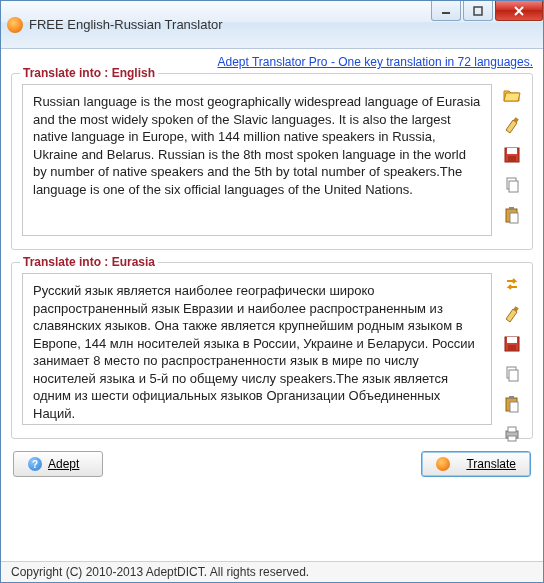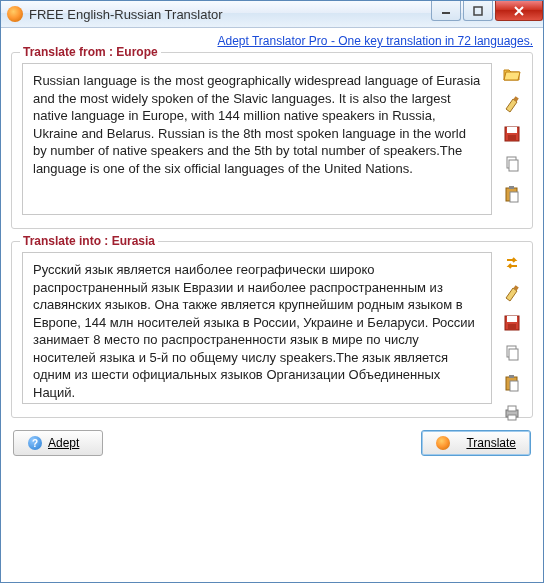--- a/index.html
+++ b/index.html
@@ -13,21 +13,21 @@
 }
 .window {
   width: 544px;
   height: 583px;
   border: 1px solid #5a88b8;
   background: #fff;
   display: flex;
   flex-direction: column;
 }
 .titlebar {
-  height: 27px;
+  height: 48px;
   background: linear-gradient(#f7fbff 0%, #e6eef9 45%, #d7e6f5 46%, #e9f2fb 100%);
   border-bottom: 1px solid #b8c8dc;
   display: flex;
   align-items: center;
   padding: 0 0 0 6px;
 }
 .titlebar .app-icon {
   width: 16px; height: 16px;
   background: radial-gradient(circle at 40% 35%, #ffcc66 0%, #ff9933 45%, #cc6600 100%);
   border-radius: 50%;
@@ -185,21 +185,21 @@
       </div>
     </div>
   </div>
 
   <div class="content">
     <div class="promo">
       <a href="#">Adept Translator Pro - One key translation in 72 languages.</a>
     </div>
 
     <div class="group" id="src">
-      <div class="group-label">Translate from : Europe</div>
+      <div class="group-label">Translate into : English</div>
       <textarea class="txtbox" style="">Russian language is the most geographically widespread language of Eurasia and the most widely spoken of the Slavic languages. It is also the largest native language in Europe, with 144 million native speakers in Russia, Ukraine and Belarus. Russian is the 8th most spoken language in the world by number of native speakers and the 5th by total number of speakers.The language is one of the six official languages of the United Nations.</textarea>
       <div class="toolcol">
         <div class="tool">
             <svg width="18" height="18" viewBox="0 0 18 18">
               <path d="M1 5 h5 l2 2 h8 v8 h-15 z" fill="#f0c04a" stroke="#c08010"></path>
               <path d="M3 7 h14 l-2 8 h-14 z" fill="#ffe07a" stroke="#c08010"></path>
             </svg>
           </div>
         <div class="tool">
             <svg width="18" height="18" viewBox="0 0 18 18">
@@ -282,13 +282,14 @@
         <span class="help-icon">?</span>
         <span style="text-decoration:underline">Adept</span>
       </button>
       <button class="btn translate">
         <span class="flame-icon"></span>
         <span style="text-decoration:underline">Translate</span>
       </button>
     </div>
   </div>
 
+  <div class="statusbar">Copyright (C) 2010-2013 AdeptDICT. All rights reserved.</div>
 </div>
 
 </body></html>

